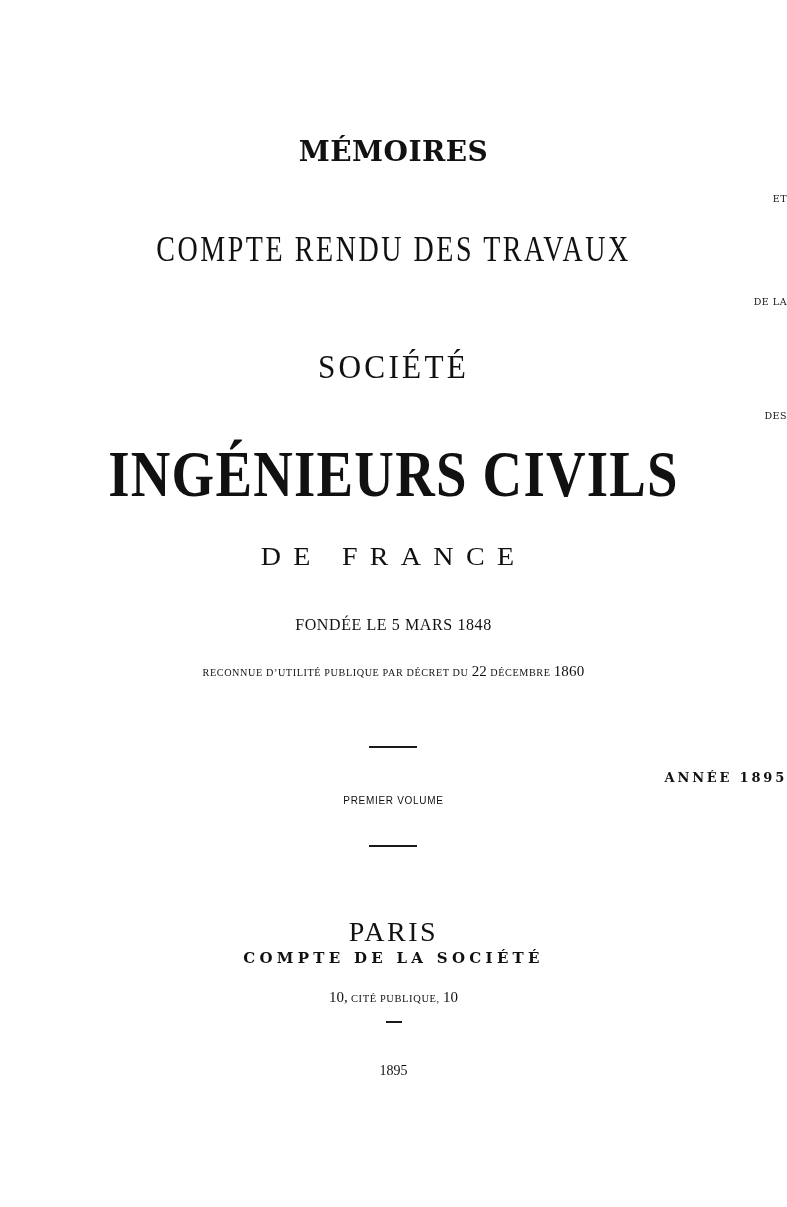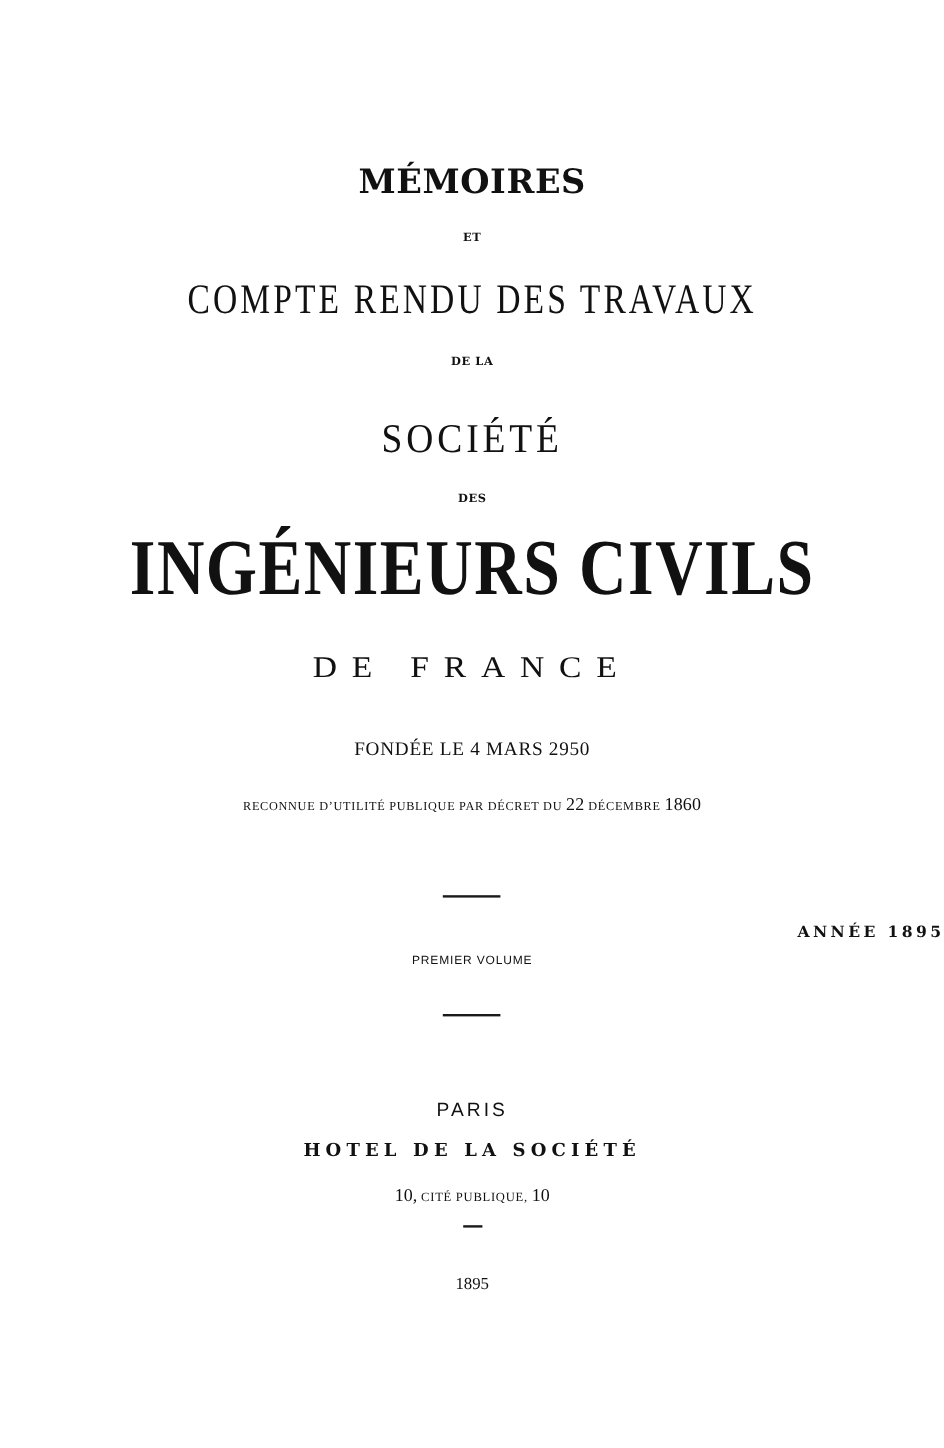--- a/index.html
+++ b/index.html
@@ -25,23 +25,24 @@
     }
     .memoires {
       top: 138px;
       font-family: "DejaVu Serif", serif;
       font-weight: bold;
       font-size: 28px;
       letter-spacing: 0.5px;
     }
     .small-caps-label {
       font-family: "DejaVu Serif", serif;
-      font-weight: bold;
+      font-weight: normal;
       font-size: 9.5px;
       letter-spacing: 0.5px;
+      text-align: right;
     }
     .et { top: 194px; }
     .compte {
       top: 232px;
       font-family: "Liberation Serif", serif;
       font-size: 35px;
       transform: scaleX(0.8);
       transform-origin: center;
       letter-spacing: 3.2px;
     }
@@ -102,22 +103,22 @@
       text-align: right;
     }
     .premier {
       top: 796px;
       font-family: Liberation Sans, sans-serif;
       font-size: 10px;
       letter-spacing: 0.7px;
     }
     .paris {
       top: 918px;
-      font-family: Liberation Sans, sans-serif;
-      font-size: 16px;
+      font-family: Liberation Serif, serif;
+      font-size: 28px;
       letter-spacing: 2.5px;
     }
     .hotel {
       top: 951px;
       font-family: "DejaVu Serif", serif;
       font-weight: bold;
       font-size: 15px;
       letter-spacing: 4.3px;
     }
     .adresse {
@@ -154,37 +155,37 @@
   <div class="line small-caps-label dela">DE LA</div>
 
   <div class="line societe">SOCIÉTÉ</div>
 
   <div class="line small-caps-label des">DES</div>
 
   <div class="line ingenieurs">INGÉNIEURS CIVILS</div>
 
   <div class="line defrance">DE FRANCE</div>
 
-  <div class="line fondee">FONDÉE LE 4 MARS 2950</div>
+  <div class="line fondee">FONDÉE LE 5 MARS 1848</div>
 
   <div class="line reconnue">
     <span class="sc">RECONNUE D’UTILITÉ PUBLIQUE PAR DÉCRET DU </span><span class="big">22</span><span class="sc"> DÉCEMBRE </span><span class="big">1860</span>
   </div>
 
   <div class="rule rule-top"></div>
 
   <div class="line annee">ANNÉE 1895</div>
 
   <div class="line premier">PREMIER VOLUME</div>
 
   <div class="rule rule-bottom"></div>
 
   <div class="line paris">PARIS</div>
 
-  <div class="line hotel">HOTEL DE LA SOCIÉTÉ</div>
+  <div class="line hotel">COMPTE DE LA SOCIÉTÉ</div>
 
   <div class="line adresse">
     <span>10,</span><span class="sc"> CITÉ PUBLIQUE, </span><span>10</span>
   </div>
 
   <div class="dash"></div>
 
   <div class="line year">1895</div>
 
 </div>

